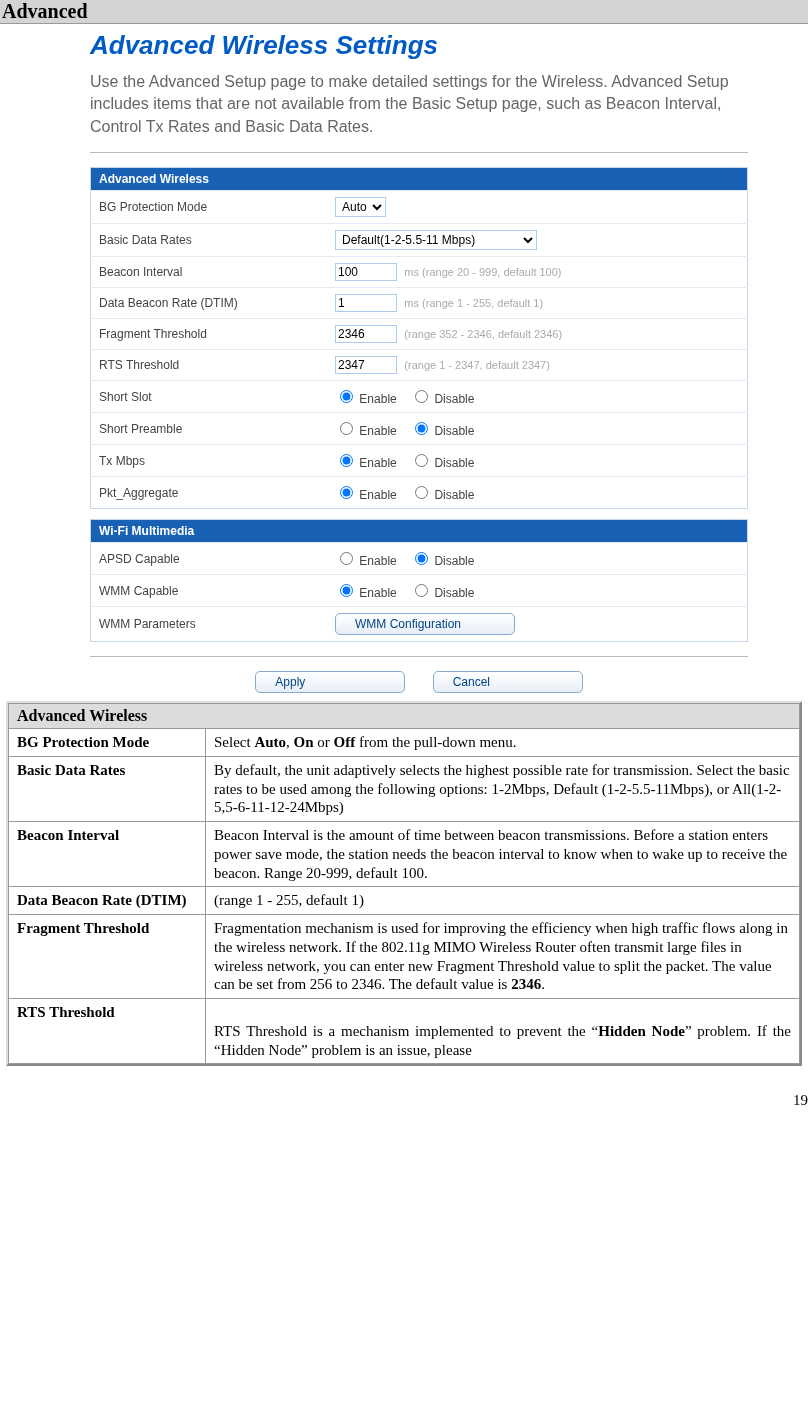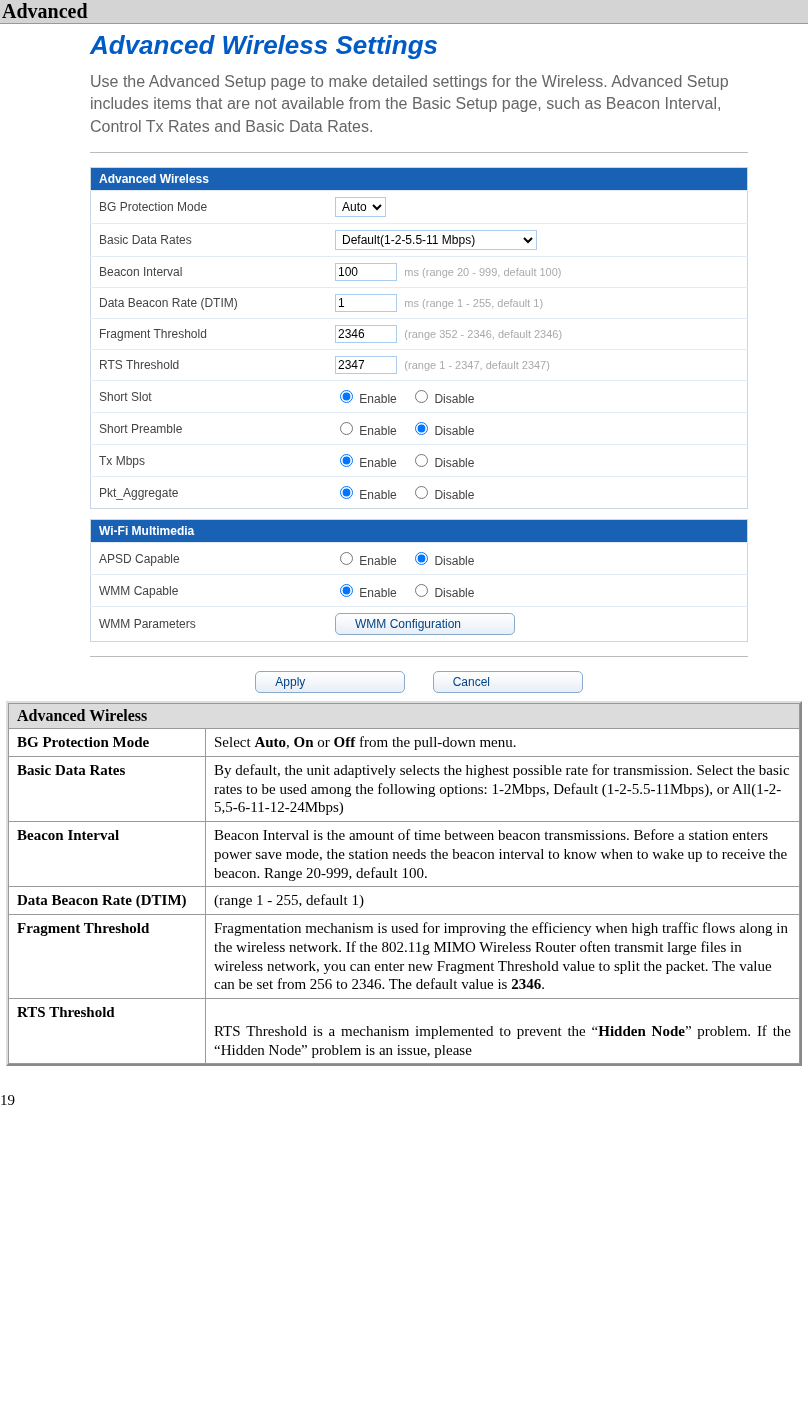--- a/index.html
+++ b/index.html
@@ -126,21 +126,21 @@
     font-size: 15px;
     line-height: 1.25;
   }
   .desc-row td.term {
     width: 180px;
     font-weight: bold;
   }
   .vpad { padding-top: 10px; padding-bottom: 10px; }
   .just { text-align: justify; }
   .page-num {
-    text-align: left;
+    text-align: right;
     font-size: 15px;
     margin-top: 26px;
     margin-bottom: 10px;
   }
 </style>
 </head>
 <body>
 
 <div class="page-header">
   <span>Advanced</span>

